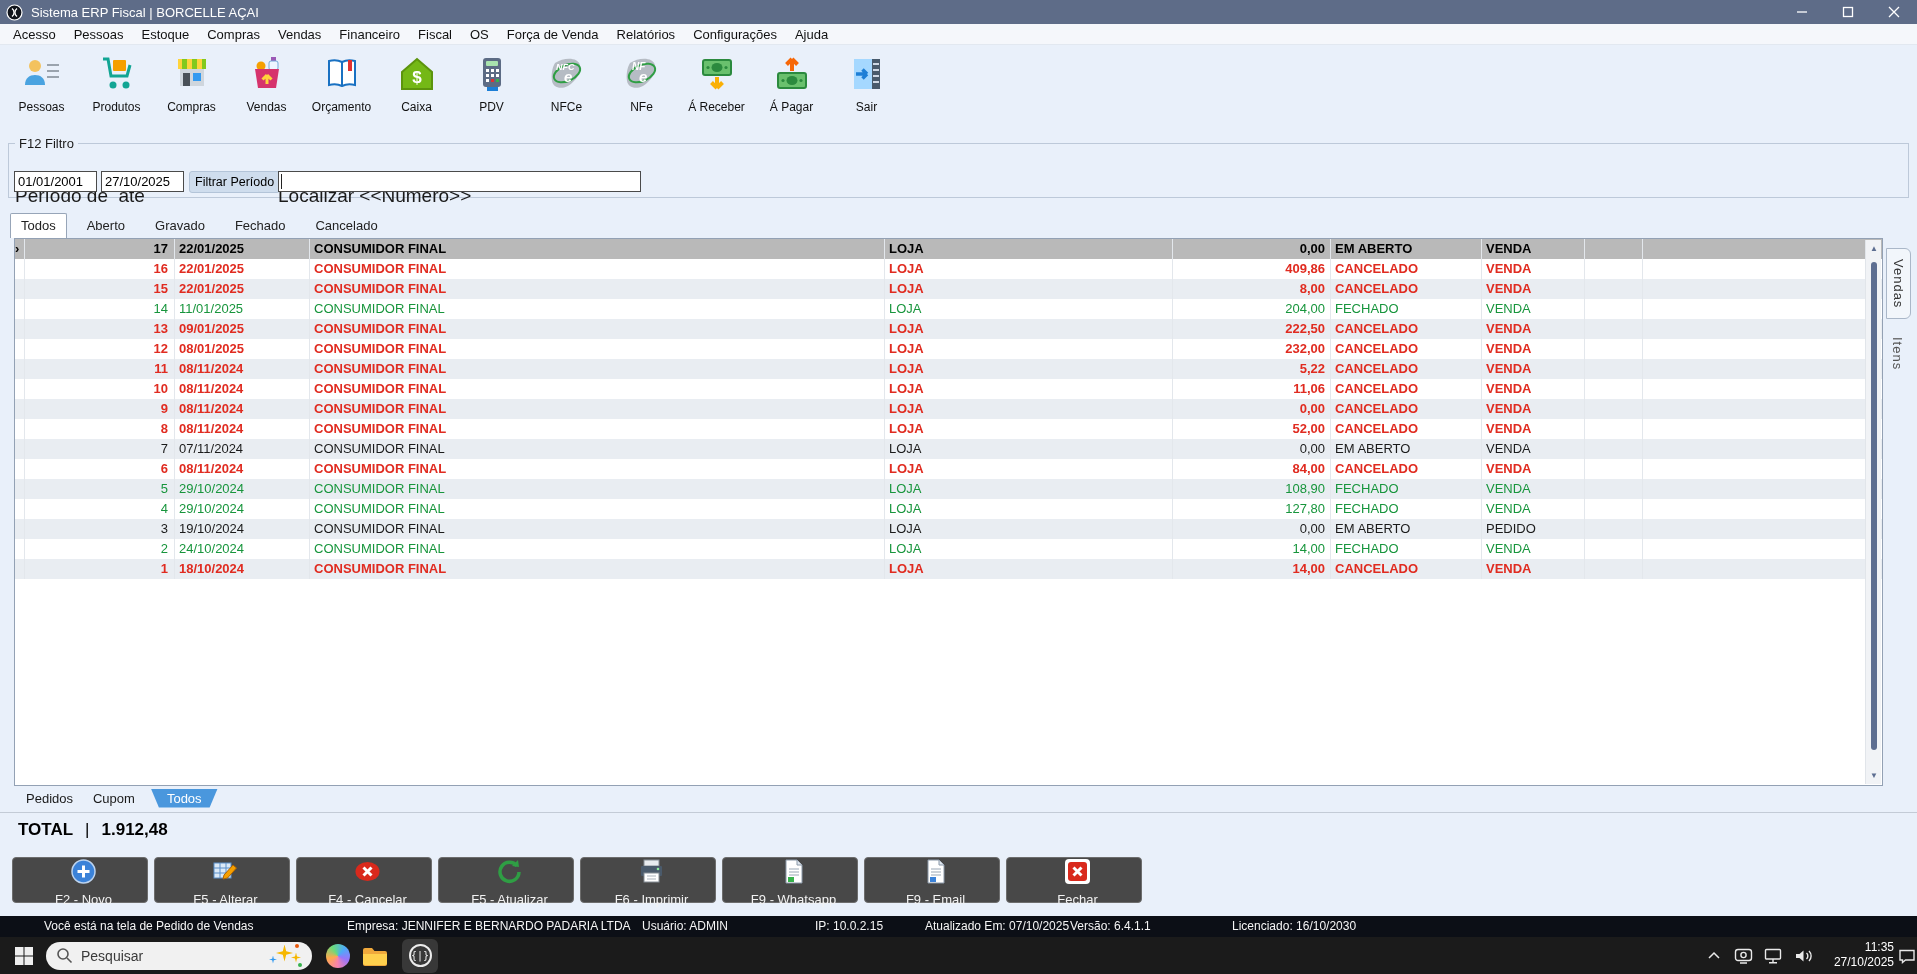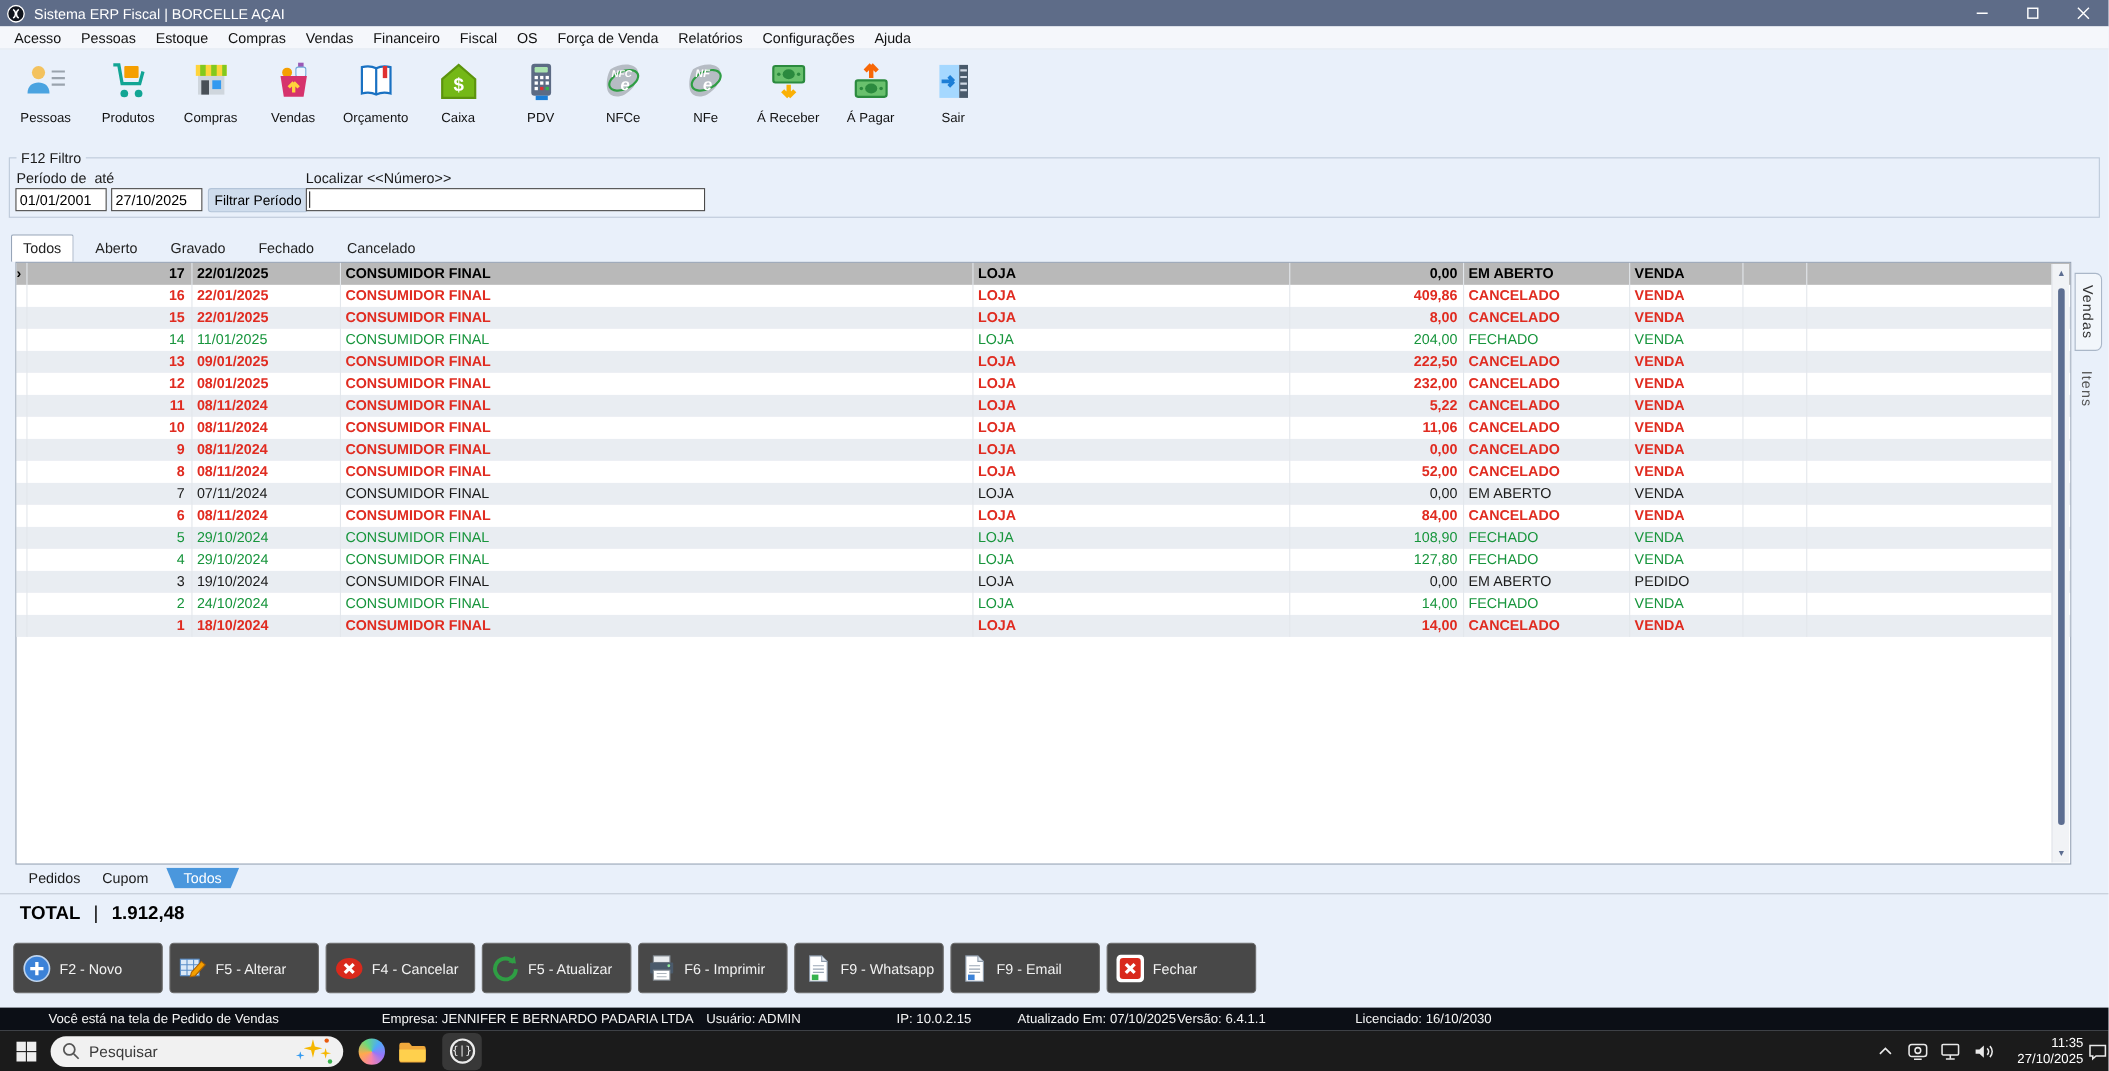--- a/index.html
+++ b/index.html
@@ -19,21 +19,21 @@
 
   
   .toolbar { position:absolute; top:46px; left:0; right:0; height:84px; display:flex; padding-left:4px; }
   .titem { width:75px; display:flex; flex-direction:column; align-items:center; padding-top:7px; }
   .titem .ticon { height:42px; display:flex; align-items:center; justify-content:center; }
   .titem .tlabel { font-size:12px; margin-top:5px; color:#111; }
 
   
   .filterbox { position:absolute; top:143px; left:8px; right:8px; height:55px; border:1px solid #bdc9d9; }
   .filterbox .legend { position:absolute; top:-8px; left:6px; background:#e9f0fa; padding:0 4px; font-size:13px; }
-  .flabel { position:absolute; font-size:13px; white-space:pre; }
+  .flabel { position:absolute; font-size:19px; white-space:pre;margin-top:31px; }
   .lab-period { left:6px; top:10px; }
   .lab-loc { left:269px; top:10px; }
   .finput { position:absolute; top:27px; height:21px; border:1px solid #4a4a4a; background:#fff; font-size:13px; padding:0 3px; font-family:"Liberation Sans",sans-serif; }
   .in-date1 { left:5px;  width:83px; }
   .in-date2 { left:92px; width:83px; }
   .btn-filtrar { position:absolute; left:180px; top:27px; height:22px; background:#cfdded; border:1px solid #b3c4d8; border-radius:3px; font-size:12.5px; padding:0 5px; font-family:"Liberation Sans",sans-serif; }
   .in-loc { left:269px; width:363px; }
   .caret { position:absolute; left:272px; top:30px; width:1px; height:15px; background:#222; }
 
   
@@ -77,21 +77,21 @@
 
   
   .btabs { position:absolute; top:788px; left:22px; display:flex; align-items:center; gap:12px; height:20px; }
   .btab { font-size:13px; color:#1a1a1a; padding:1px 4px; }
   .btab.active { background:#4a97dd; color:#fff; padding:2px 16px; clip-path:polygon(0 0,100% 0,calc(100% - 8px) 100%,8px 100%); }
   .hsep { position:absolute; top:812px; left:0; right:0; height:1px; background:#c3cbd6; }
   .totalbar { position:absolute; top:820px; left:18px; display:flex; gap:12px; font-size:17px; font-weight:bold; color:#000; align-items:center; }
 
   
   .actions { position:absolute; top:857px; left:12px; display:flex; gap:6px; }
-  .abtn { width:136px; height:46px; background:#484848; border:1px solid #6d6d6d; border-radius:4px; display:flex; align-items:center; gap:7px; padding-left:7px; cursor:default; }
+  .abtn { width:136px; height:46px; background:#484848; border:1px solid #6d6d6d; border-radius:4px; display:flex; align-items:center; gap:7px; padding-left:7px; cursor:default;flex-direction:column; }
   .abtn .alabel { color:#f2f2f2; font-size:13px; white-space:nowrap; }
 
   
   .statusbar { position:absolute; top:916px; left:0; right:0; height:21px; background:#0c0f16; }
   .statusbar .seg { position:absolute; top:0; line-height:21px; color:#f5f5f5; font-size:12px; white-space:nowrap; }
   .statusbar .i0{left:44px} .statusbar .i1{left:347px} .statusbar .i2{left:642px} .statusbar .i3{left:815px}
   .statusbar .i4{left:925px} .statusbar .i5{left:1070px} .statusbar .i6{left:1232px}
 
   
   .taskbar { position:absolute; top:937px; left:0; right:0; height:37px; background:#1b1b1b; }

